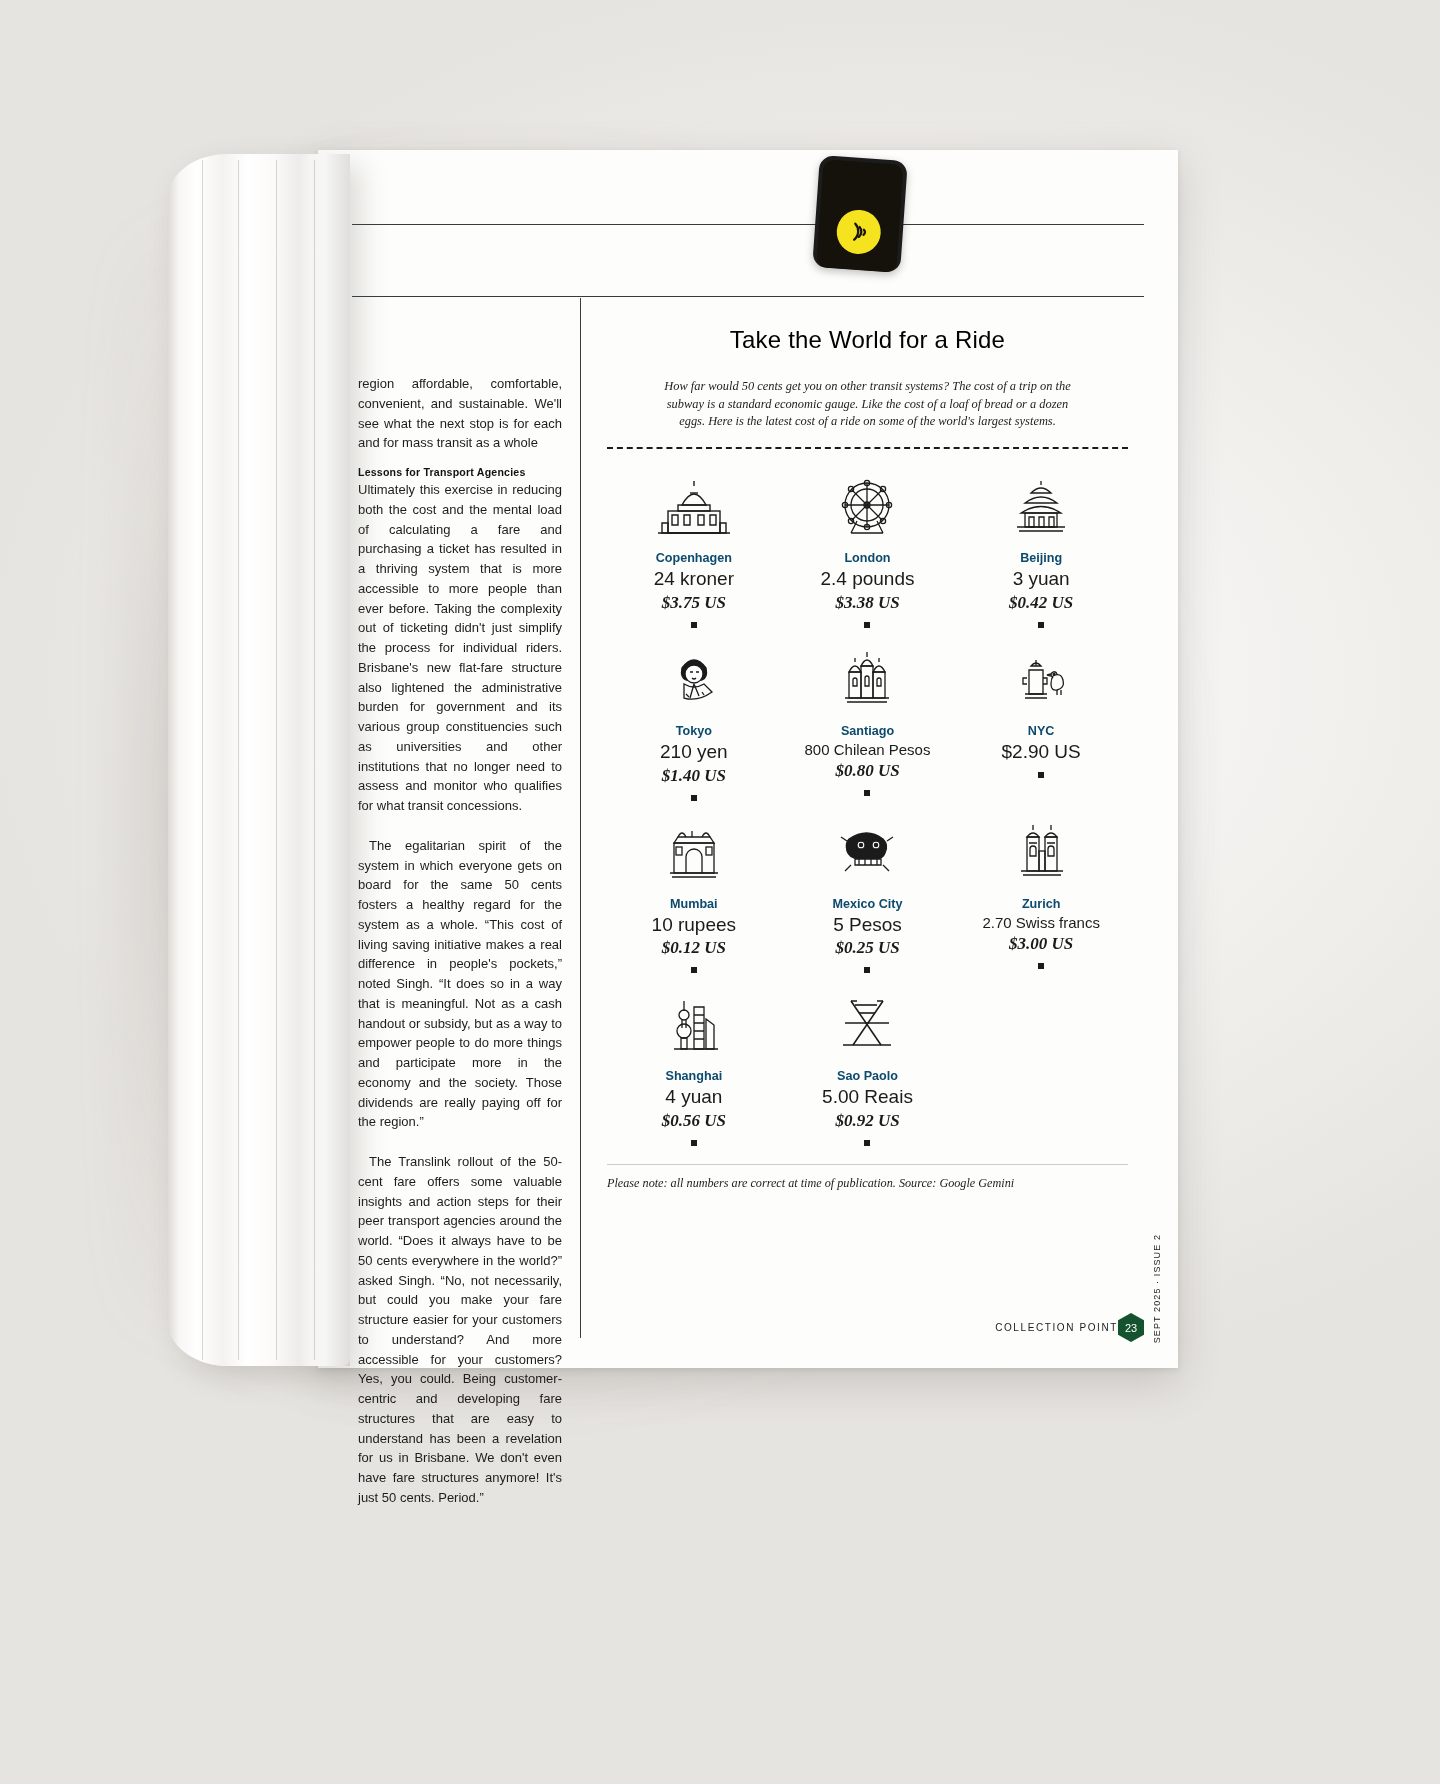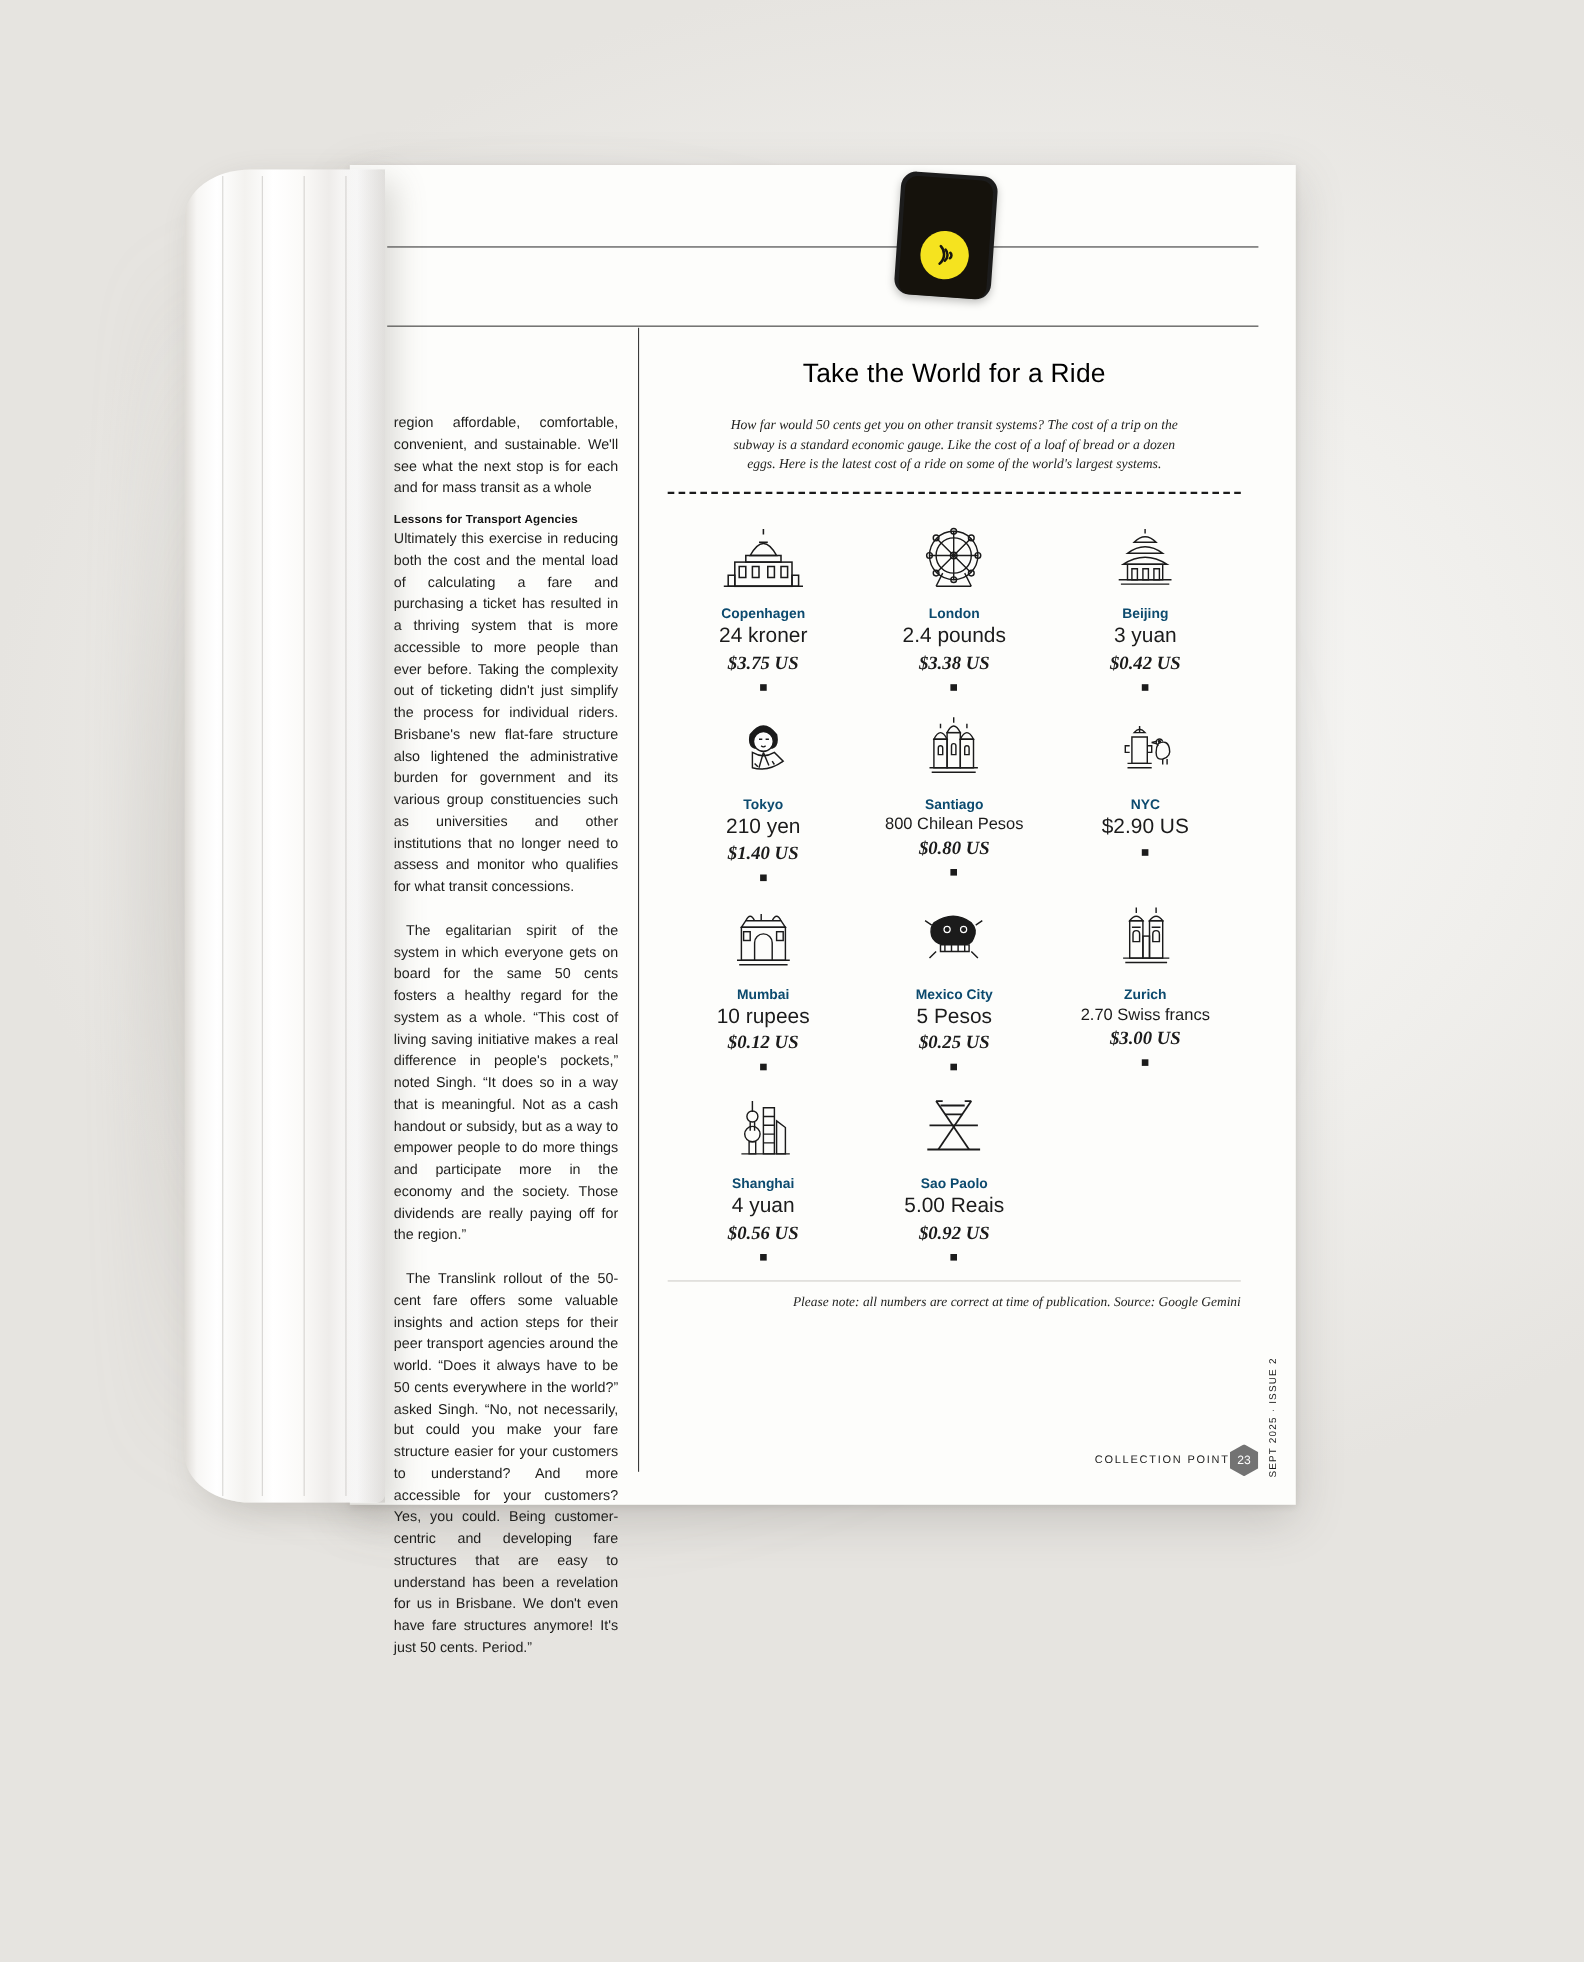--- a/index.html
+++ b/index.html
@@ -243,21 +243,21 @@
     width: 6px;
     height: 6px;
     background: #1b1b1b;
     margin: 9px auto 6px auto;
   }
   .footnote-rule {
     border-top: 1px solid #cfcdc8;
     margin: 10px 0 10px 0;
   }
   .footnote {
-    text-align: right;
+    text-align: left;
     font-family: "Liberation Serif", serif;
     font-style: italic;
     font-size: 12.2px;
     line-height: 1.4;
     color: #1d1d1b;
   }
 
   
   .issue-vert {
     position: absolute;
@@ -282,21 +282,21 @@
   }
   .footer-label {
     font-family: "Liberation Sans", sans-serif;
     font-size: 10px;
     letter-spacing: 1.6px;
     color: #1b1b1b;
   }
   .page-num {
     width: 26px;
     height: 29px;
-    background: #737373;
+    background: #14532d;
     color: #fff;
     font-family: "Liberation Sans", sans-serif;
     font-size: 11px;
     display: flex;
     align-items: center;
     justify-content: center;
     clip-path: polygon(50% 0%, 100% 25%, 100% 75%, 50% 100%, 0% 75%, 0% 25%);
   }
   svg.icon { display: block; }
 </style>

